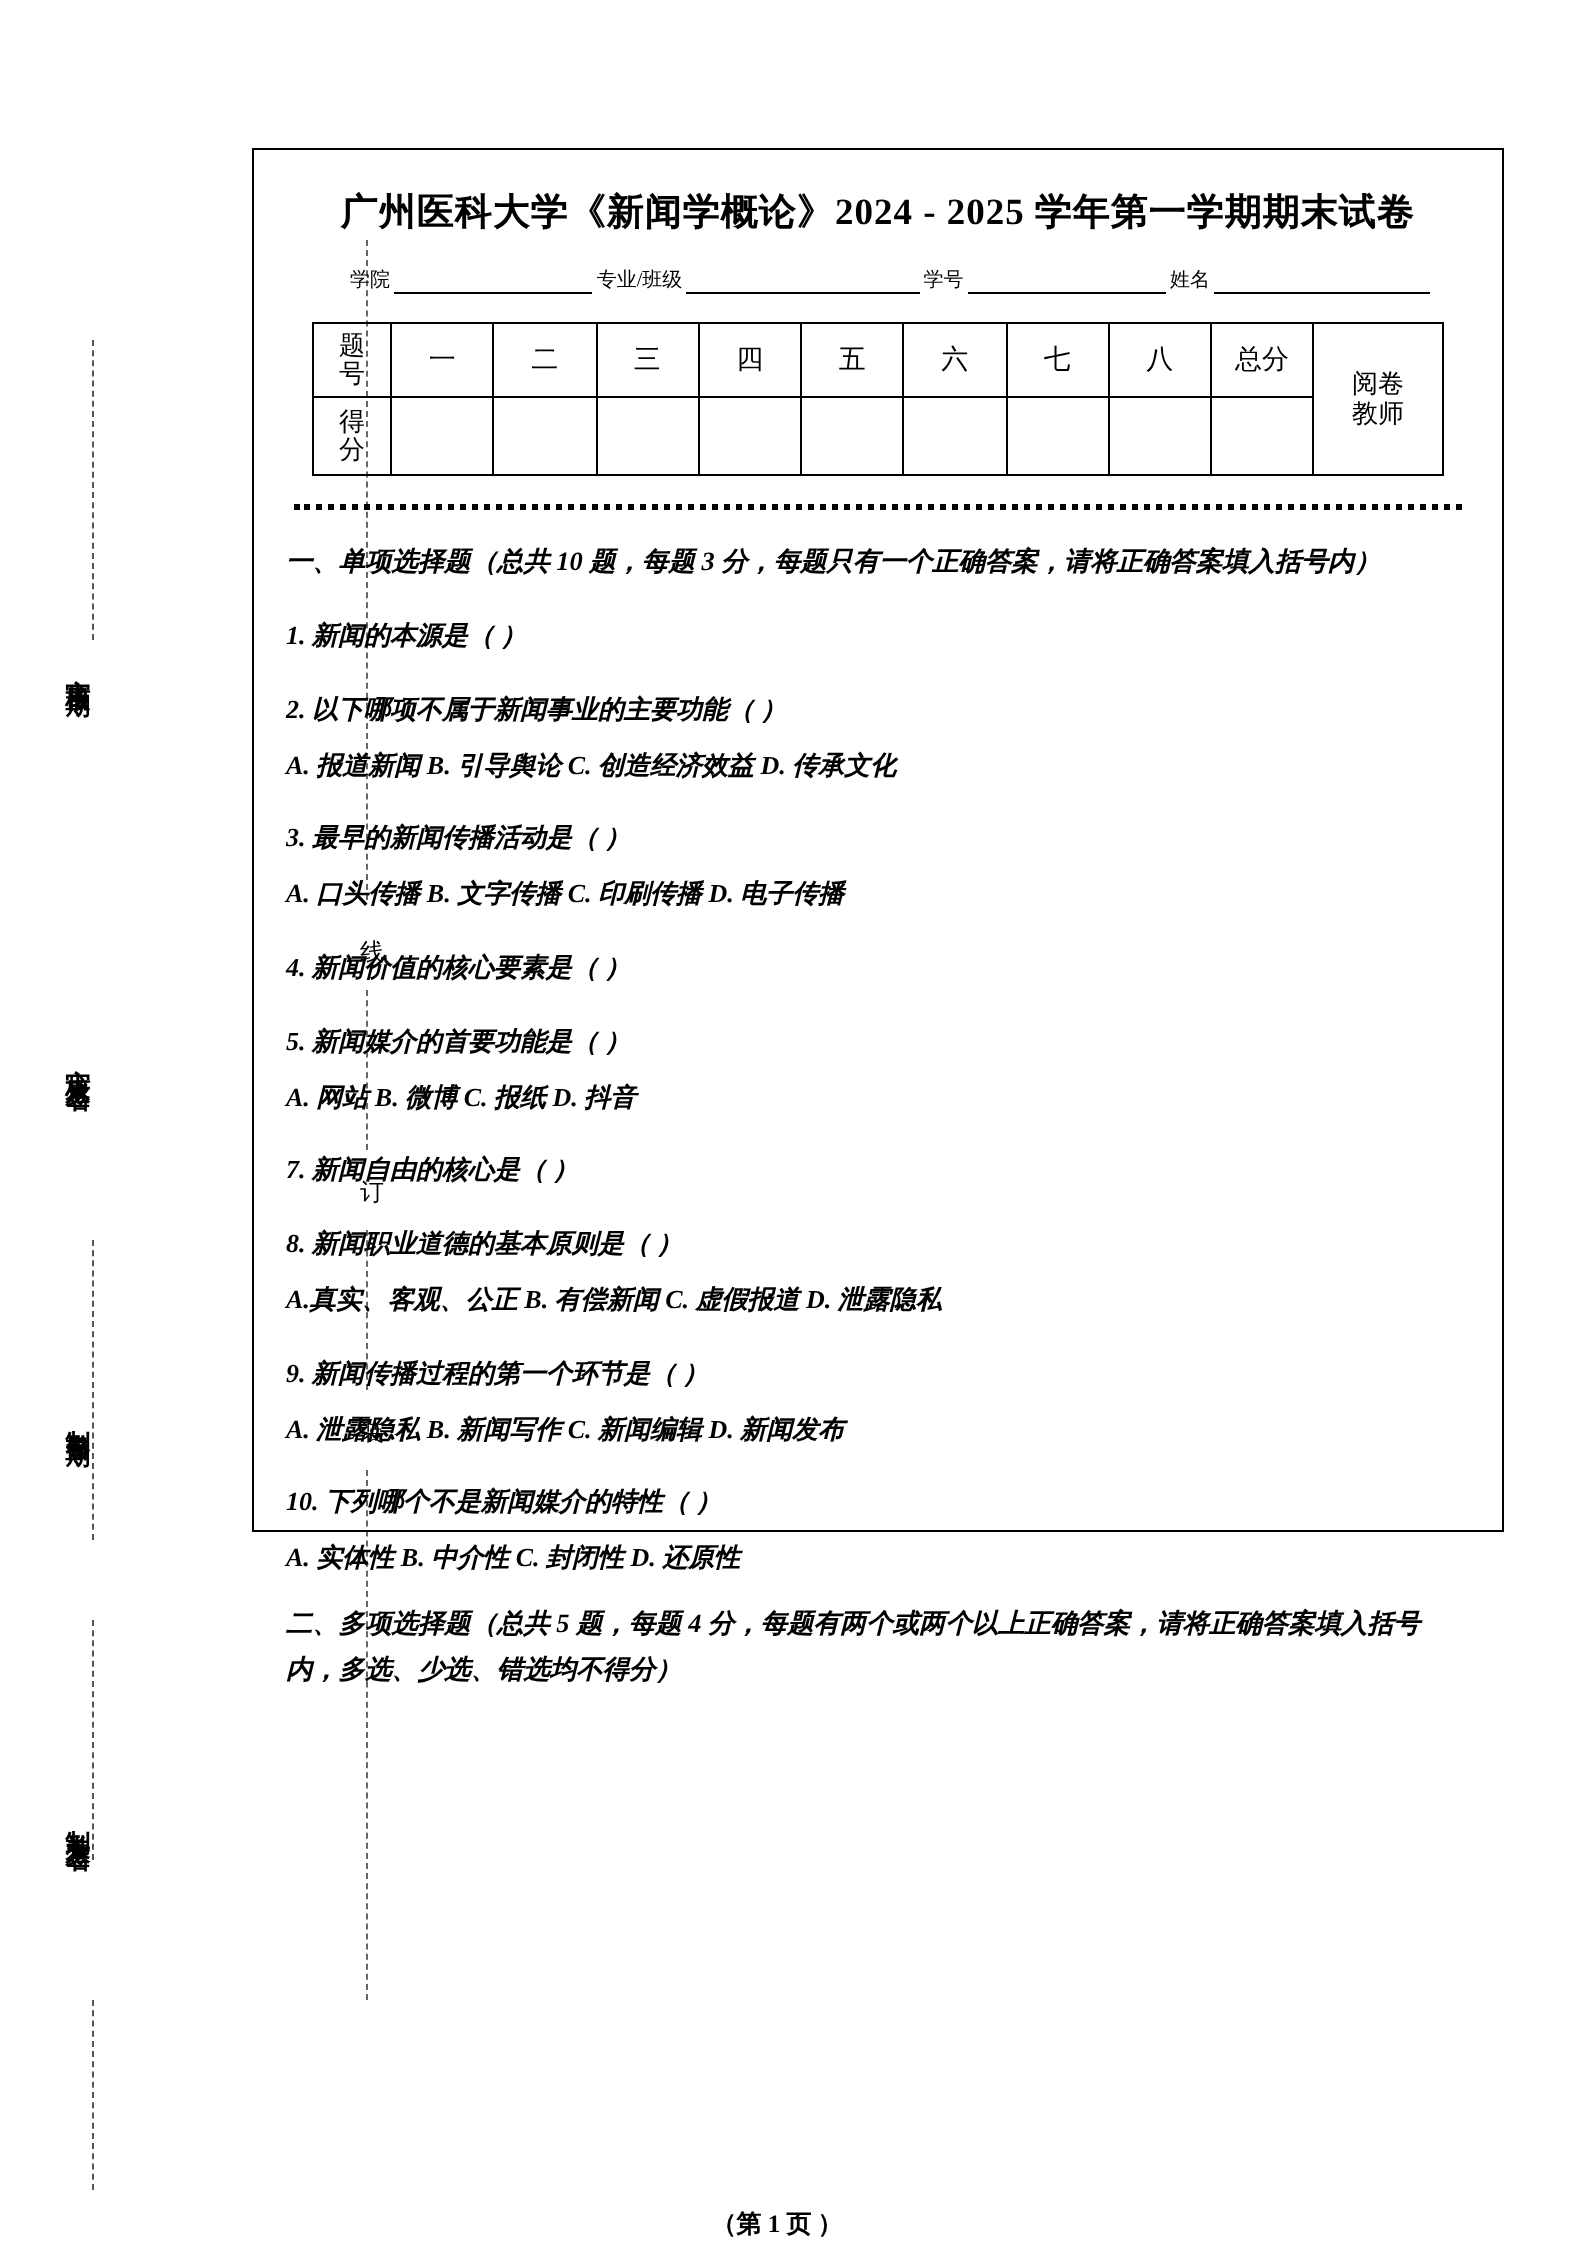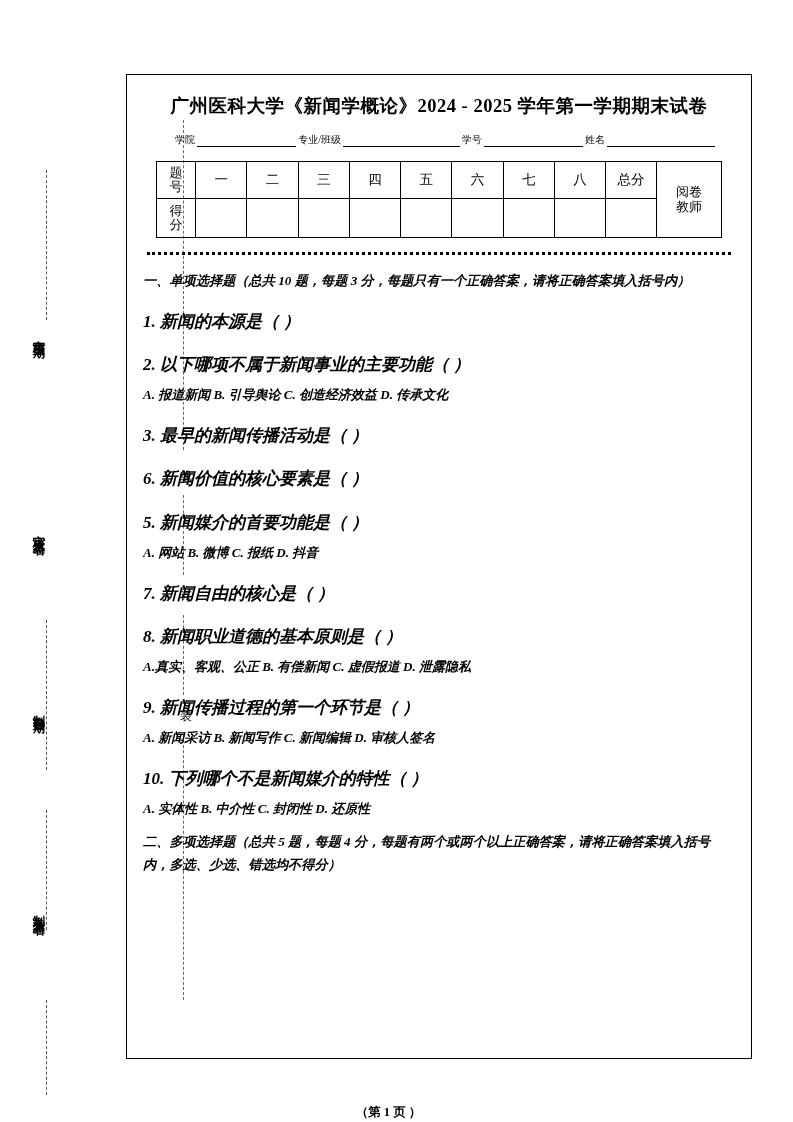--- a/index.html
+++ b/index.html
@@ -58,21 +58,21 @@
     font-size: 12px;
     letter-spacing: 1px;
   }
 
   
   .paper {
     position: absolute;
     left: 126px;
     top: 74px;
     width: 626px;
-    height: 985px;
+    height: 692px;
     border: 1.6px solid #000;
     box-sizing: border-box;
     padding: 14px 16px 4px 16px;
   }
 
   .exam-title {
     text-align: center;
     font-size: 18.5px;
     font-weight: bold;
     letter-spacing: 0.5px;
@@ -138,21 +138,21 @@
   
   .section-head {
     font-size: 13.2px;
     font-weight: bold;
     line-height: 1.75;
     margin: 2px 0 10px 0;
     text-indent: 0;
     font-style: italic;
   }
   .q {
-    font-size: 17px;
+    font-size: 13px;
     line-height: 1.6;
     margin: 16px 0 7px 0;
     font-weight: bold;
     font-style: italic;
   }
   .opts {
     font-size: 13px;
     line-height: 1.6;
     margin: 0 0 9px 0;
     font-weight: bold;
@@ -260,34 +260,35 @@
   <div class="dot-sep"></div>
 
   <div class="section-head">一、单项选择题（总共 10 题，每题 3 分，每题只有一个正确答案，请将正确答案填入括号内）</div>
 
   <div class="q">1. 新闻的本源是（  ）</div>
 
   <div class="q">2. 以下哪项不属于新闻事业的主要功能（  ）</div>
   <div class="opts">A. 报道新闻  B. 引导舆论  C. 创造经济效益  D. 传承文化</div>
 
   <div class="q">3. 最早的新闻传播活动是（  ）</div>
-
-  <div class="q">6. 新闻价值的核心要素是（  ）</div>
+  <div class="opts">A. 口头传播  B. 文字传播  C. 印刷传播  D. 电子传播</div>
+
+  <div class="q">4. 新闻价值的核心要素是（  ）</div>
 
   <div class="q">5. 新闻媒介的首要功能是（  ）</div>
 
   <div class="opts">A. 网站  B. 微博  C. 报纸  D. 抖音</div>
 
   <div class="q">7. 新闻自由的核心是（  ）</div>
 
   <div class="q">8. 新闻职业道德的基本原则是（  ）</div>
   <div class="opts">A.真实、客观、公正  B. 有偿新闻  C. 虚假报道  D. 泄露隐私</div>
 
   <div class="q">9. 新闻传播过程的第一个环节是（  ）</div>
-  <div class="opts">A. 新闻采访  B. 新闻写作  C. 新闻编辑  D. 审核人签名</div>
+  <div class="opts">A. 泄露隐私  B. 新闻写作  C. 新闻编辑  D. 新闻发布</div>
 
   <div class="q">10. 下列哪个不是新闻媒介的特性（  ）</div>
   <div class="opts">A. 实体性  B. 中介性  C. 封闭性  D. 还原性</div>
 
   <div class="section-head2">二、多项选择题（总共 5 题，每题 4 分，每题有两个或两个以上正确答案，请将正确答案填入括号内，多选、少选、错选均不得分）</div>
 </div>
 
 <div class="page-footer">（第 1 页 ）</div>
 
 </body></html>

